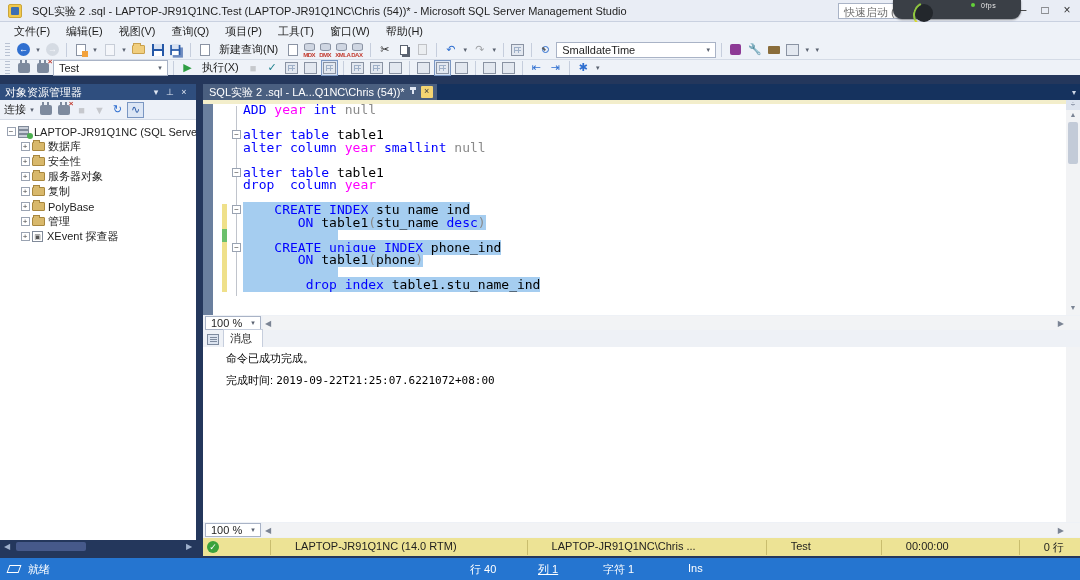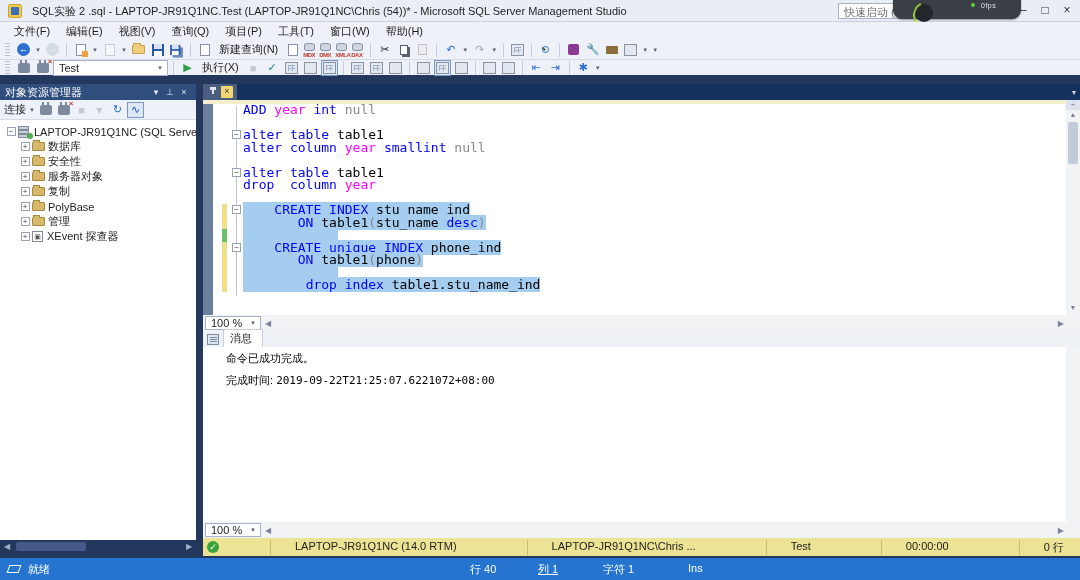--- a/index.html
+++ b/index.html
@@ -236,20 +236,24 @@
   <div class="tico dis">↷</div>
   <div class="drop">▾</div>
   <div class="tsep"></div>
   <div class="tico">
       <span class="gicon gridy"></span>
     </div>
   <div class="tsep"></div>
   <div class="tico">
       <span class="mag" style="position:static;border-color:#2f6fd0;"></span>
     </div>
+  <div class="combo" style="width:160px;">
+    <span class="cv">SmalldateTime</span>
+      <span class="ca">▾</span>
+  </div>
   <div class="tsep"></div>
   <div class="tico">
       <span style="width:11px;height:11px;background:#8d3a96;border-radius:2px;"></span>
     </div>
   <div class="tico wrench">🔧</div>
   <div class="tico">
       <span style="width:12px;height:8px;background:#8a6d3b;border-radius:1px;"></span>
     </div>
   <div class="tico">
       <span class="gicon"></span>
@@ -408,20 +412,21 @@
     <span class="ar">◀</span>
     <span class="track">
         <span class="thumb"></span>
       </span>
     <span class="ar">▶</span>
   </div>
 </div>
 
 <div class="abs" id="tabstrip">
   <div id="doc-tab">
+    <span>SQL实验 2 .sql - LA...Q1NC\Chris (54))*</span>
     <span class="pin"></span>
     <span class="cls">×</span>
   </div>
 </div>
 <div class="abs" id="tab-ovf">▾</div>
 
 <div class="abs" id="editor">
   <div class="abs" id="cream-band"></div>
   <div class="abs" id="ind-margin"></div>
   <div class="abs chbar y" style="top:104px; height:25px;"></div>

